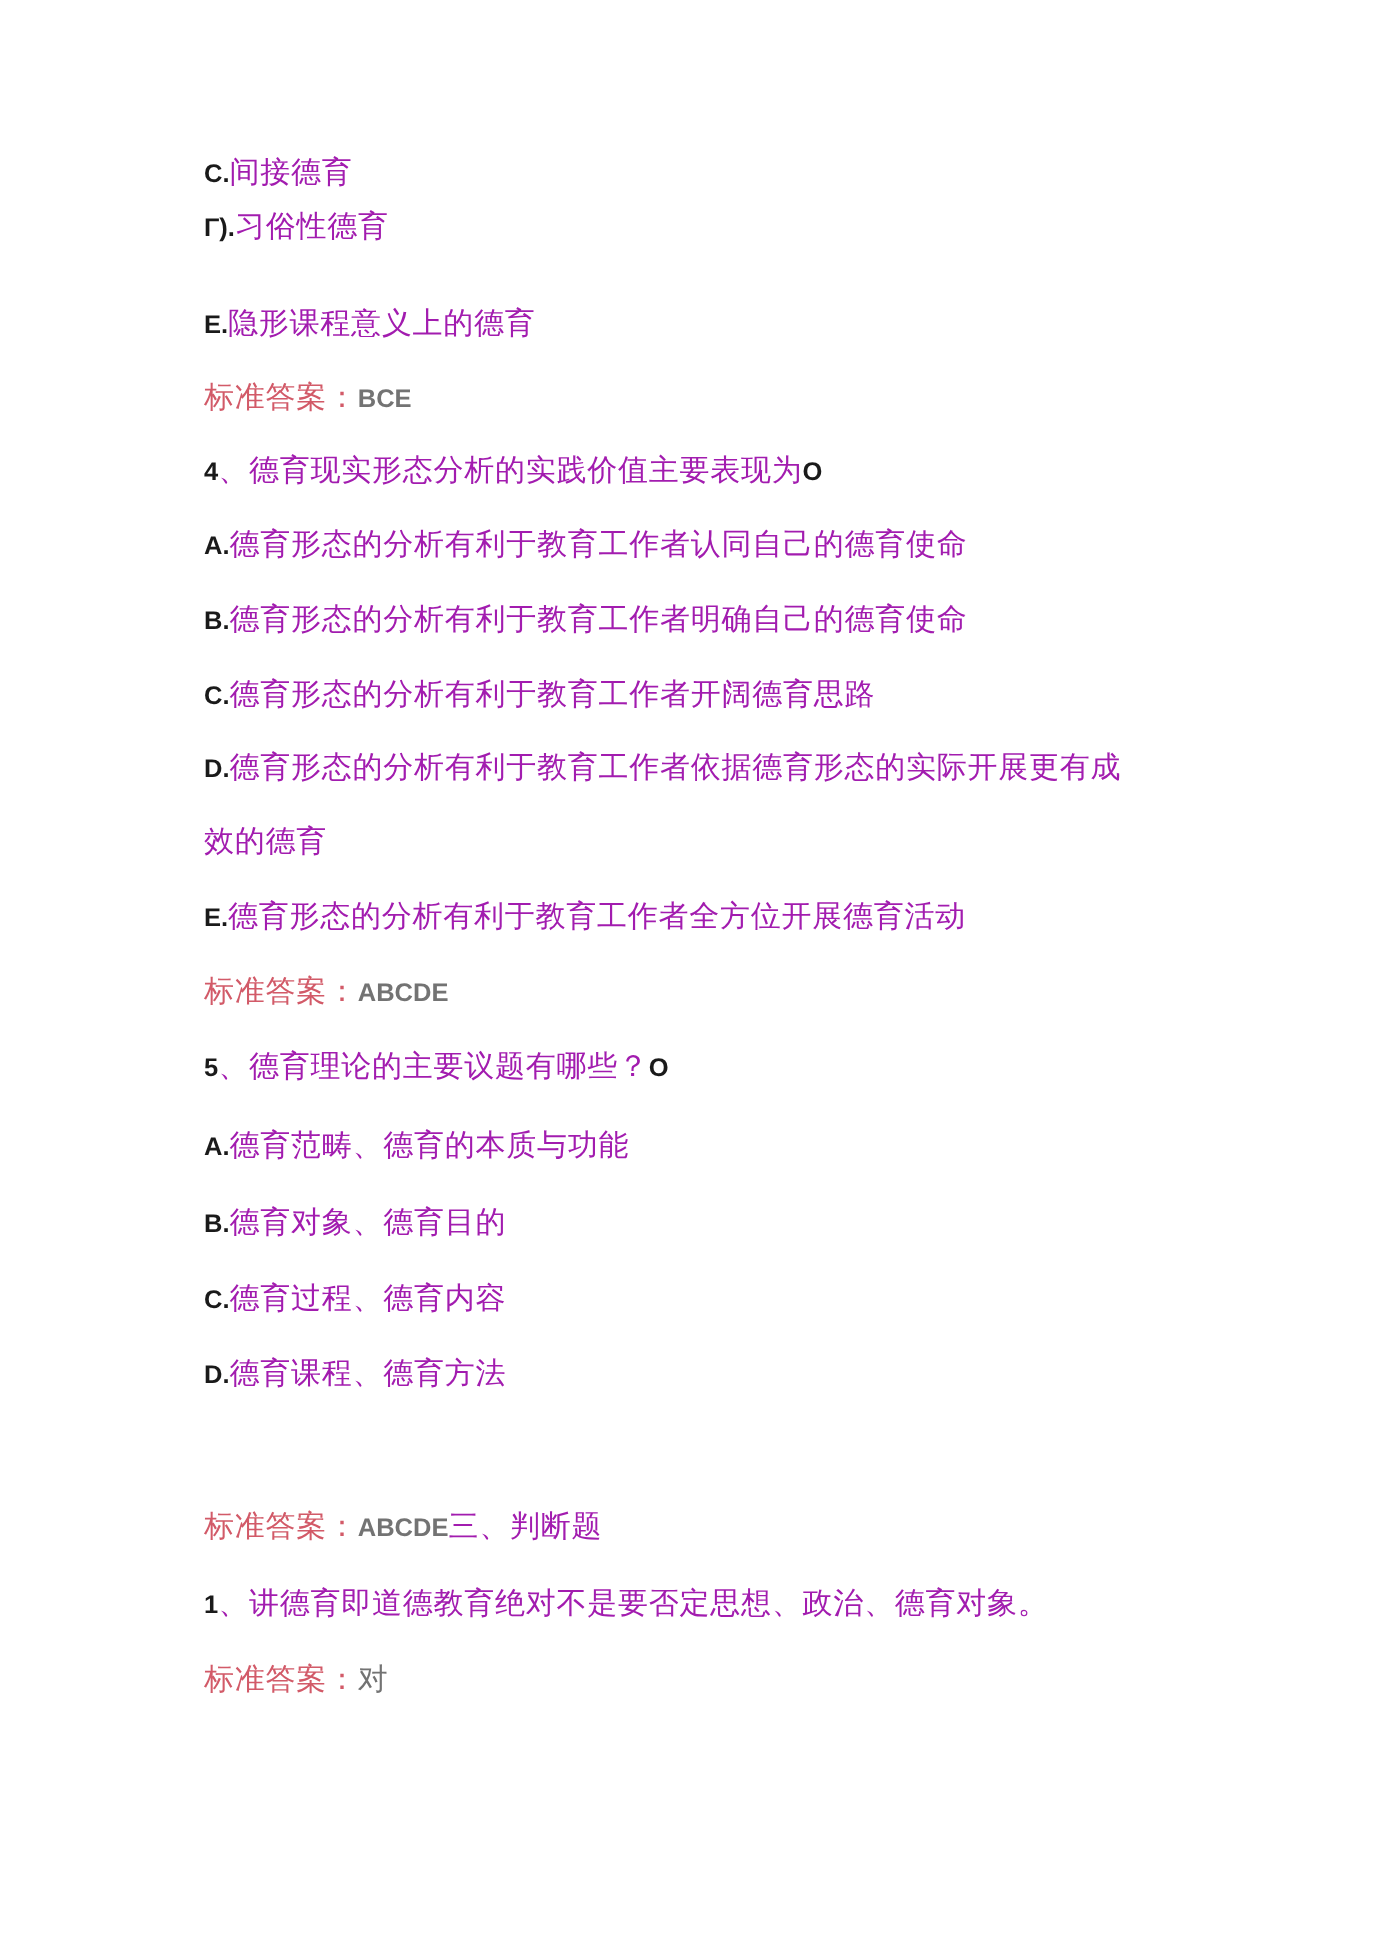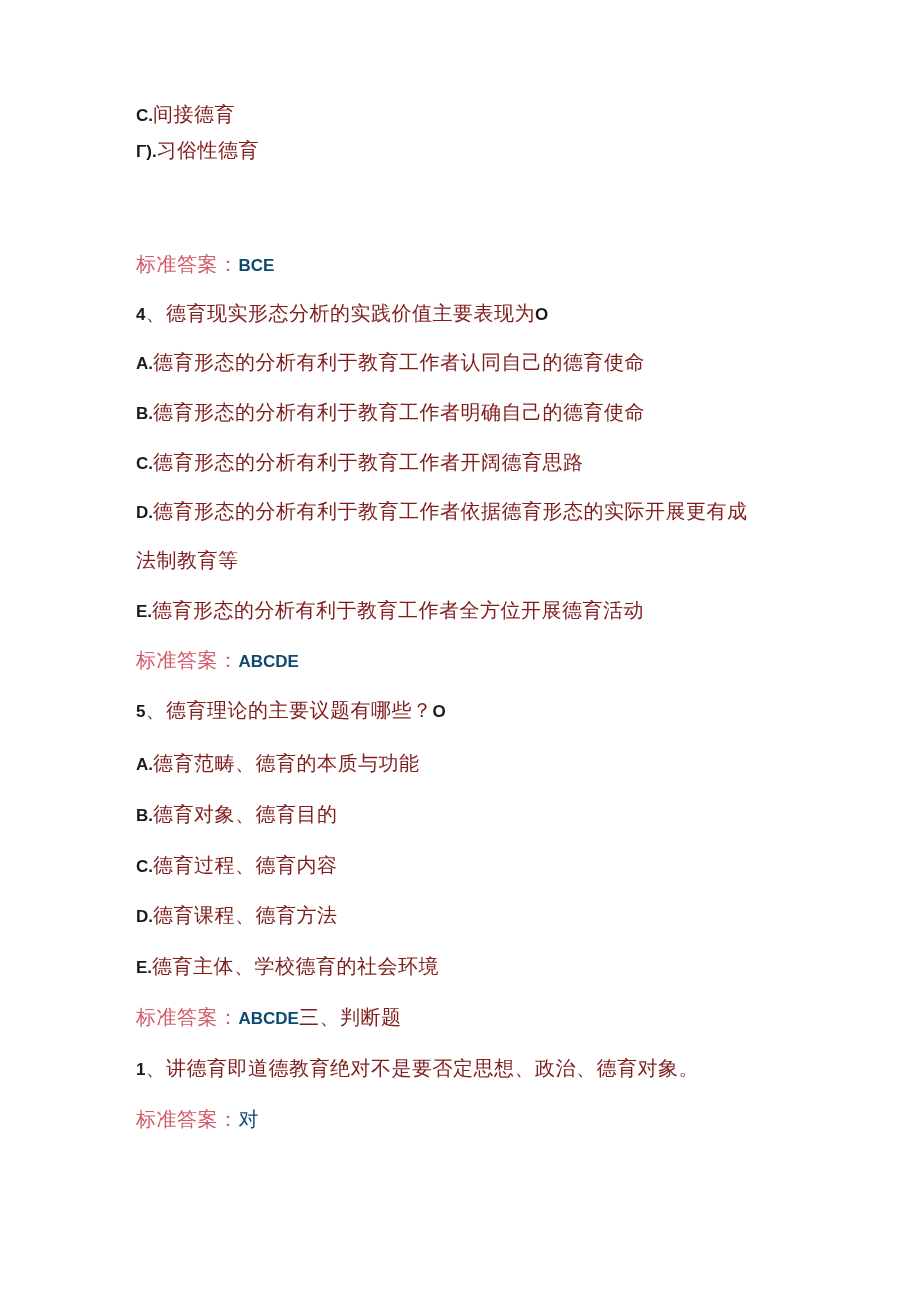--- a/index.html
+++ b/index.html
@@ -37,39 +37,42 @@
       letter-spacing: 0;
     }
     .answer-label {
       color: #d25a68;
     }
     .answer-value {
       font-family: "Liberation Sans", sans-serif;
       font-weight: bold;
       font-size: 17px;
       letter-spacing: 0;
-      color: #0c4a6e;
+      color: #737373;
     }
     .answer-value.plain {
       font-family: "DejaVu Sans", sans-serif;
       font-weight: normal;
       font-size: 20px;
     }
-    .text { color: #7f1d1d; }
+    .text { color: #a21caf; }
   </style>
 </head>
 <body>
 
 <div class="page">
 
   <div class="line" style="top:101px">
     <span class="mark">C.</span><span class="text">间接德育</span>
   </div>
   <div class="line" style="top:137px">
     <span class="mark">Γ).</span><span class="text">习俗性德育</span>
+  </div>
+  <div class="line" style="top:202px">
+    <span class="mark">E.</span><span class="text">隐形课程意义上的德育</span>
   </div>
   <div class="line" style="top:251px">
     <span class="answer-label">标准答案：</span><span class="answer-value">BCE</span>
   </div>
 
   <div class="line" style="top:300px">
     <span class="mark">4</span><span class="text">、</span><span class="text">德育现实形态分析的实践价值主要表现为</span><span class="mark">O</span>
   </div>
   <div class="line" style="top:349px">
     <span class="mark">A.</span><span class="text">德育形态的分析有利于教育工作者认同自己的德育使命</span>
@@ -77,21 +80,21 @@
   <div class="line" style="top:449px">
     <span class="mark">C.</span><span class="text">德育形态的分析有利于教育工作者开阔德育思路</span>
   </div>
   <div class="line" style="top:399px">
     <span class="mark">B.</span><span class="text">德育形态的分析有利于教育工作者明确自己的德育使命</span>
   </div>
   <div class="line" style="top:498px">
     <span class="mark">D.</span><span class="text">德育形态的分析有利于教育工作者依据德育形态的实际开展更有成</span>
   </div>
   <div class="line" style="top:547px">
-    <span class="text">法制教育等</span>
+    <span class="text">效的德育</span>
   </div>
   <div class="line" style="top:597px">
     <span class="mark">E.</span><span class="text">德育形态的分析有利于教育工作者全方位开展德育活动</span>
   </div>
   <div class="line" style="top:647px">
     <span class="answer-label">标准答案：</span><span class="answer-value">ABCDE</span>
   </div>
 
   <div class="line" style="top:697px">
     <span class="mark">5</span><span class="text">、</span><span class="text">德育理论的主要议题有哪些？</span><span class="mark">O</span>
@@ -101,23 +104,20 @@
   </div>
   <div class="line" style="top:801px">
     <span class="mark">B.</span><span class="text">德育对象、德育目的</span>
   </div>
   <div class="line" style="top:852px">
     <span class="mark">C.</span><span class="text">德育过程、德育内容</span>
   </div>
   <div class="line" style="top:902px">
     <span class="mark">D.</span><span class="text">德育课程、德育方法</span>
   </div>
-  <div class="line" style="top:953px">
-    <span class="mark">E.</span><span class="text">德育主体、学校德育的社会环境</span>
-  </div>
   <div class="line" style="top:1004px">
     <span class="answer-label">标准答案：</span><span class="answer-value">ABCDE</span><span class="text">三、判断题</span>
   </div>
 
   <div class="line" style="top:1055px">
     <span class="mark">1</span><span class="text">、</span><span class="text">讲德育即道德教育绝对不是要否定思想、政治、德育对象。</span>
   </div>
   <div class="line" style="top:1106px">
     <span class="answer-label">标准答案：</span><span class="answer-value plain">对</span>
   </div>

